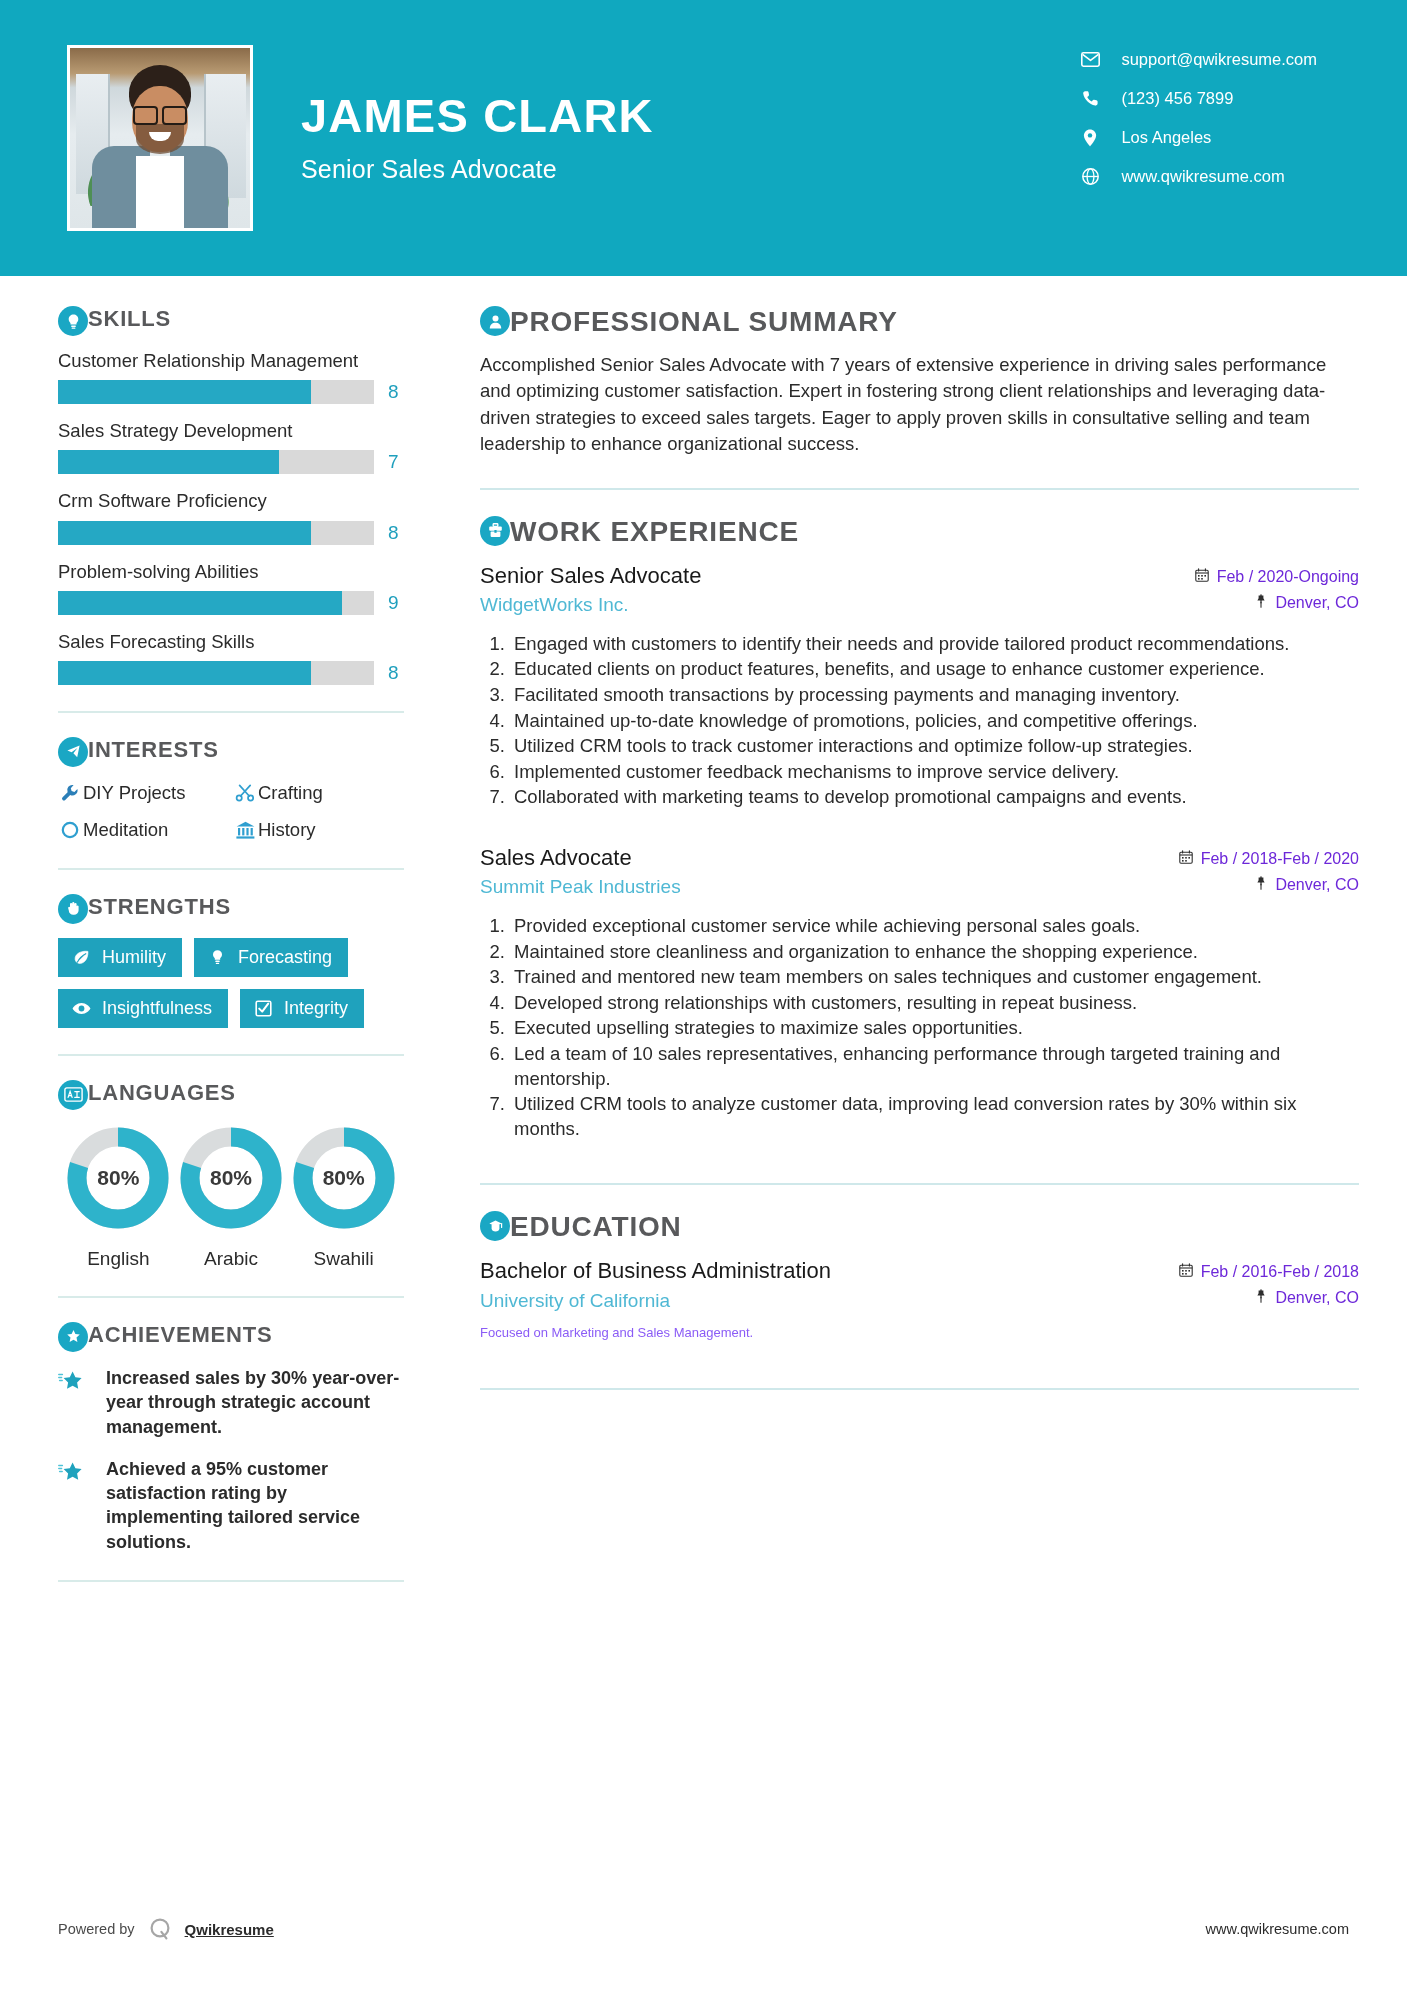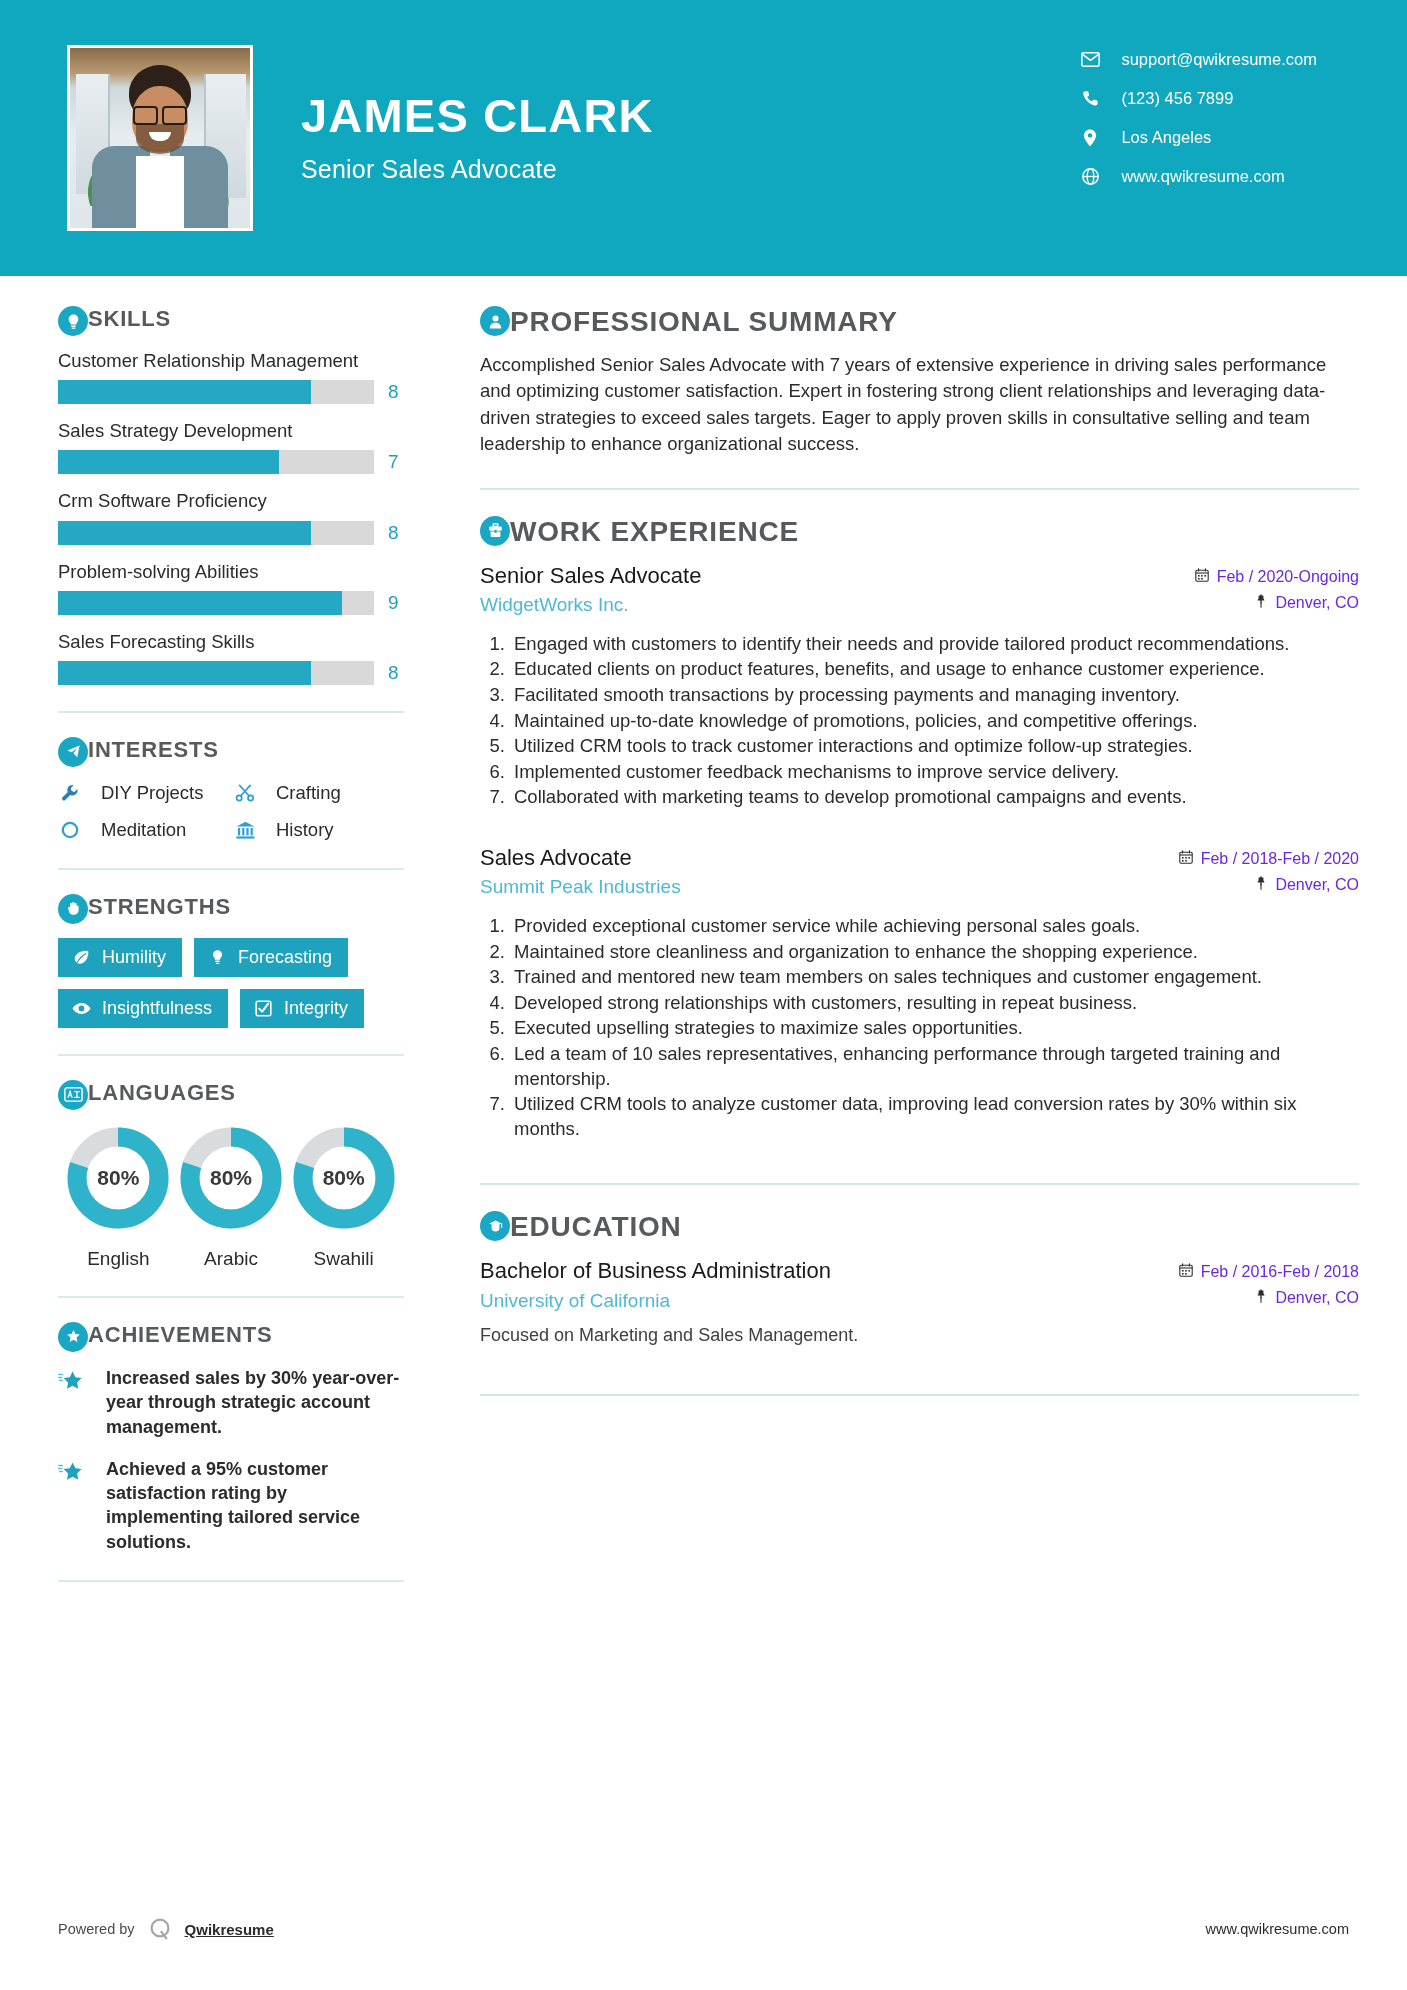--- a/index.html
+++ b/index.html
@@ -220,21 +220,21 @@
 
   
   .interest-grid {
     display: grid;
     grid-template-columns: 1fr 1fr;
     row-gap: 13px;
     column-gap: 4px;
     margin-top: 4px;
   }
   .interest-item {
-    display: flex; align-items: center; gap: 19px;
+    display: flex; align-items: center; gap: 1px;
     font-size: 18.5px; color: #2b2b2b;
   }
   .interest-ico {
     width: 24px; height: 24px; display: inline-flex;
     align-items: center; justify-content: center; flex: 0 0 24px;
   }
 
   
   .strength-wrap {
     display: flex; flex-wrap: wrap; gap: 12px; margin-top: 6px;
@@ -303,21 +303,21 @@
     margin: 12px 0 0 0;
     padding-left: 30px;
     font-size: 18.5px;
     line-height: 1.33;
     color: #2b2b2b;
   }
   .job-list li { margin-bottom: 1px; padding-left: 4px; }
 
   .edu-degree { font-size: 22px; color: #1a1a1a; line-height: 1.25; }
   .edu-school { font-size: 19px; color: #4fb8d4; margin-top: 5px; }
-  .edu-note { font-size: 18px; color: #404040; margin-top: 10px; }
+  .edu-note { font-size: 13px; color: #8b5cf6; margin-top: 10px; }
 
   
   .footer {
     position: absolute;
     left: 0; right: 0; bottom: 48px;
     display: flex; align-items: center; justify-content: space-between;
     padding: 0 58px 0 58px;
   }
   .footer-left { display: flex; align-items: center; gap: 12px; }
   .footer-pb { font-size: 14.5px; color: #4a4a4a; }

